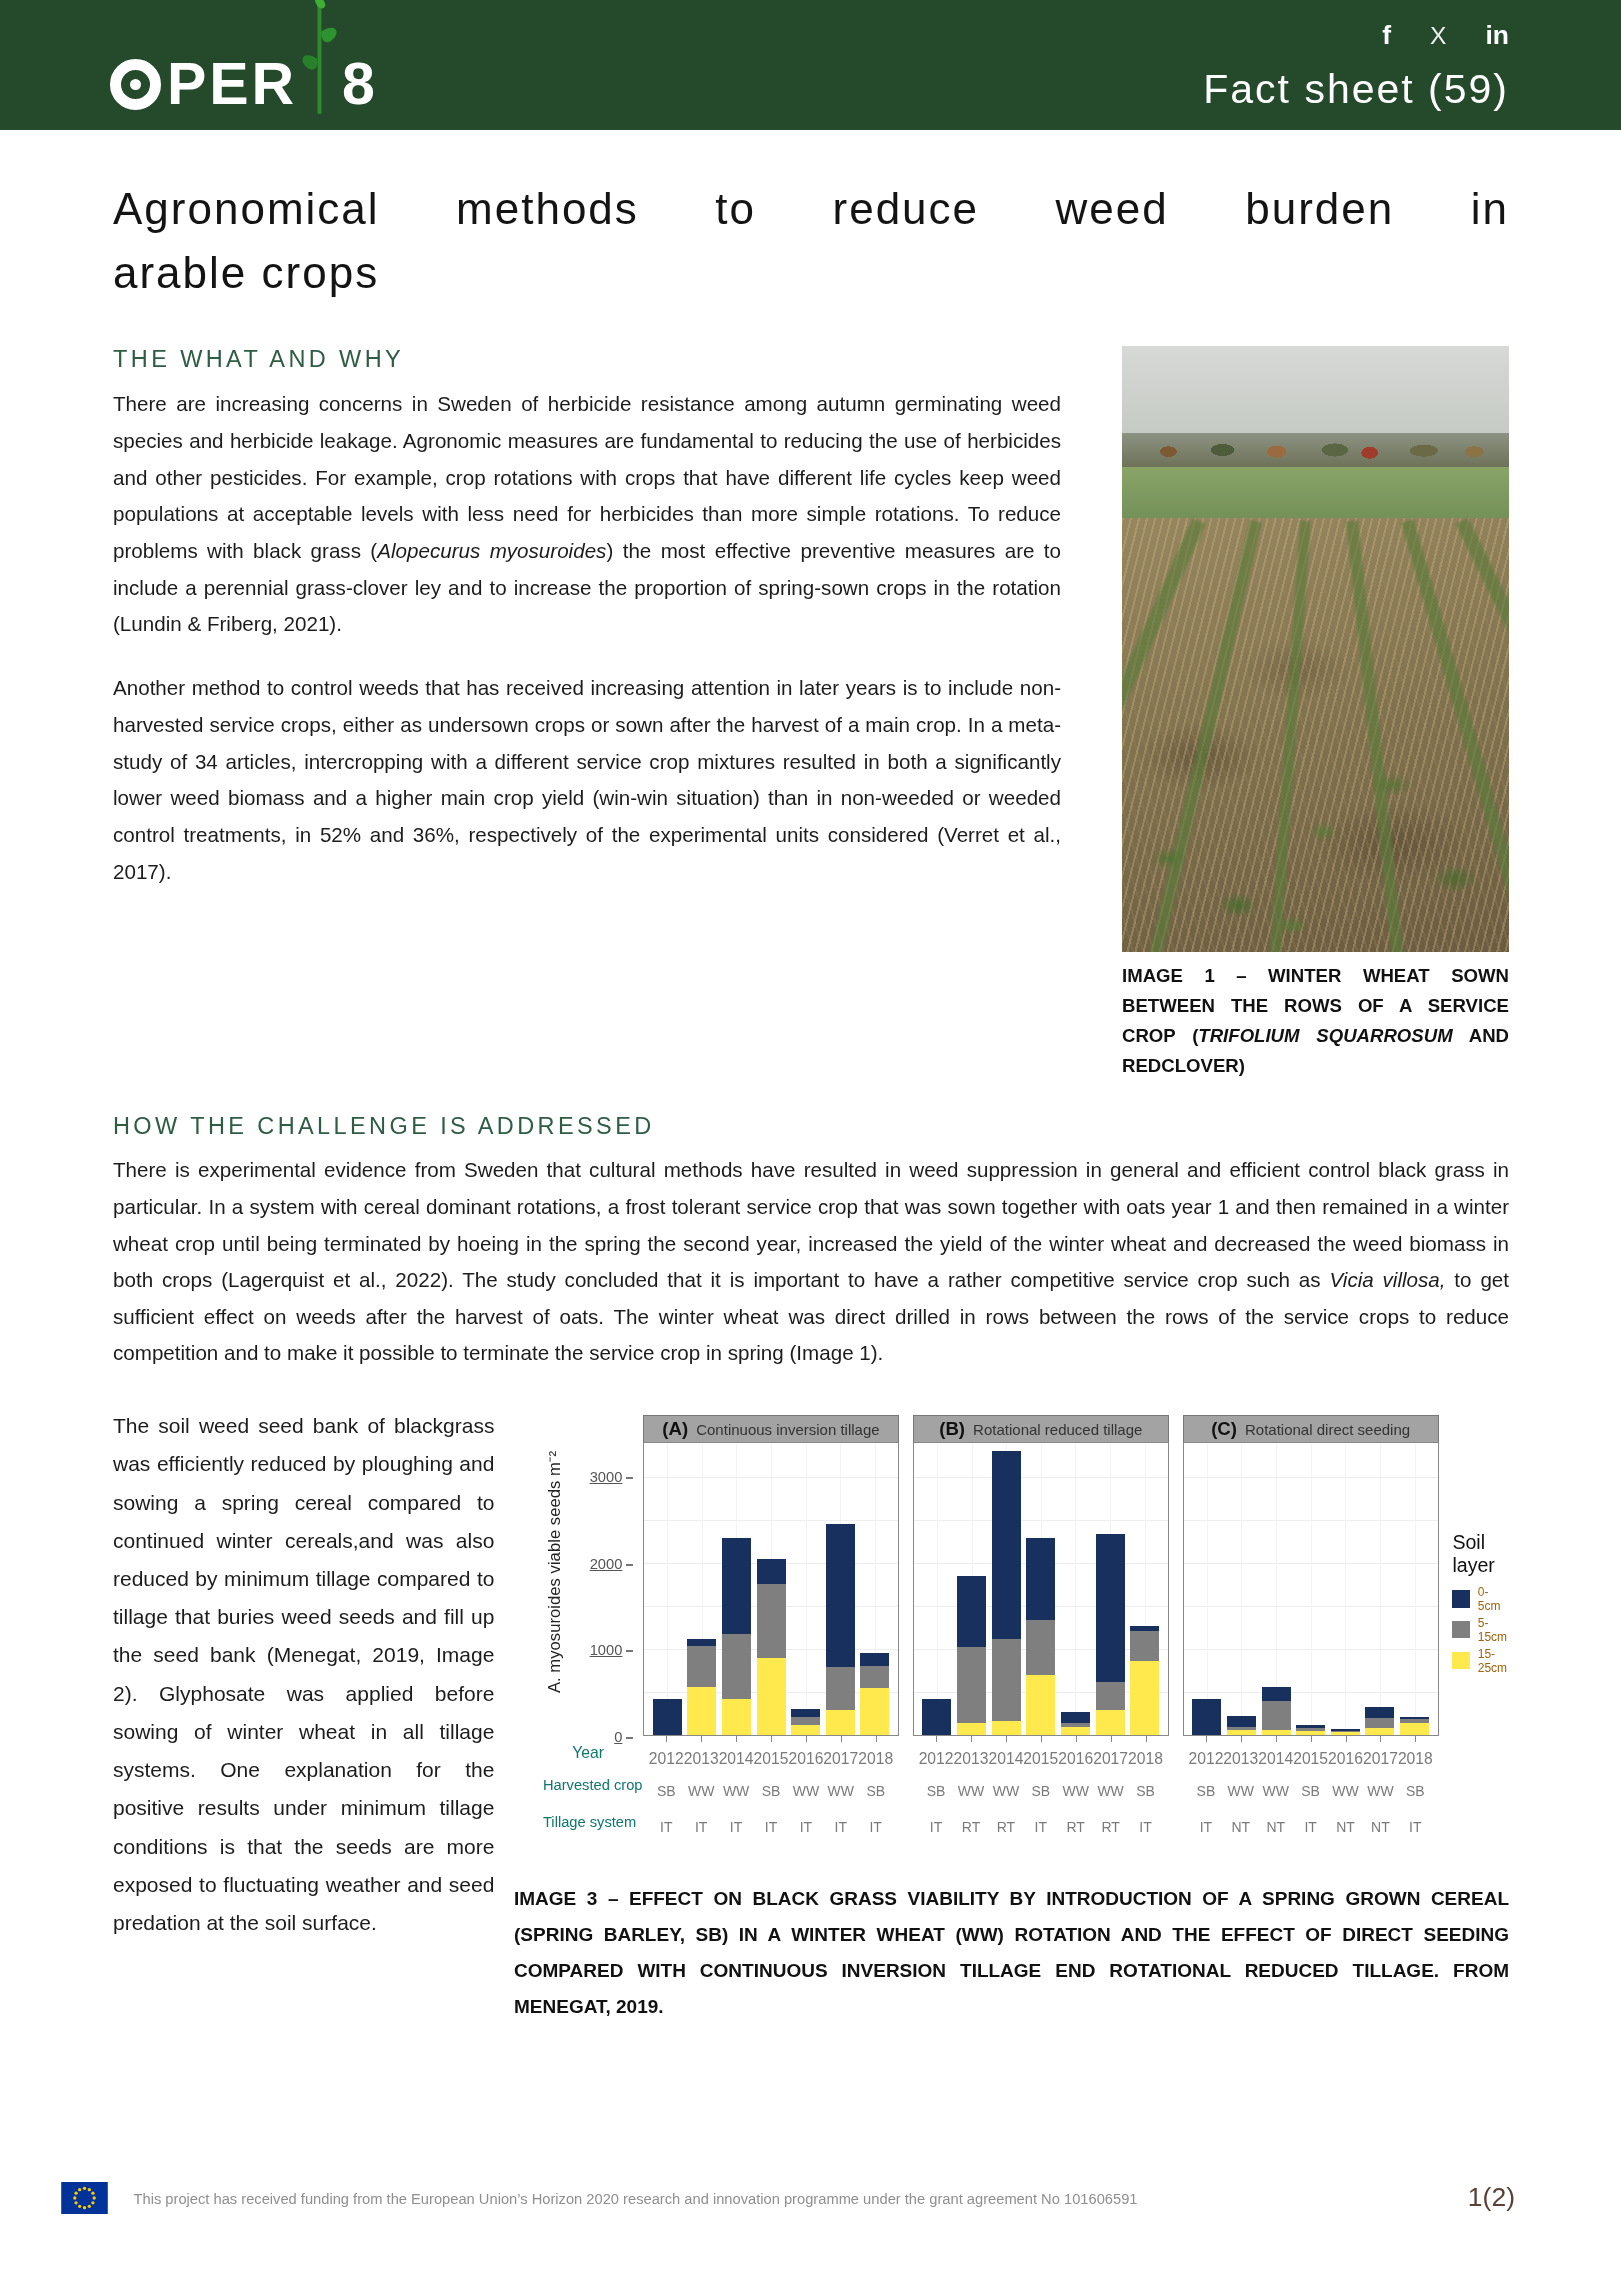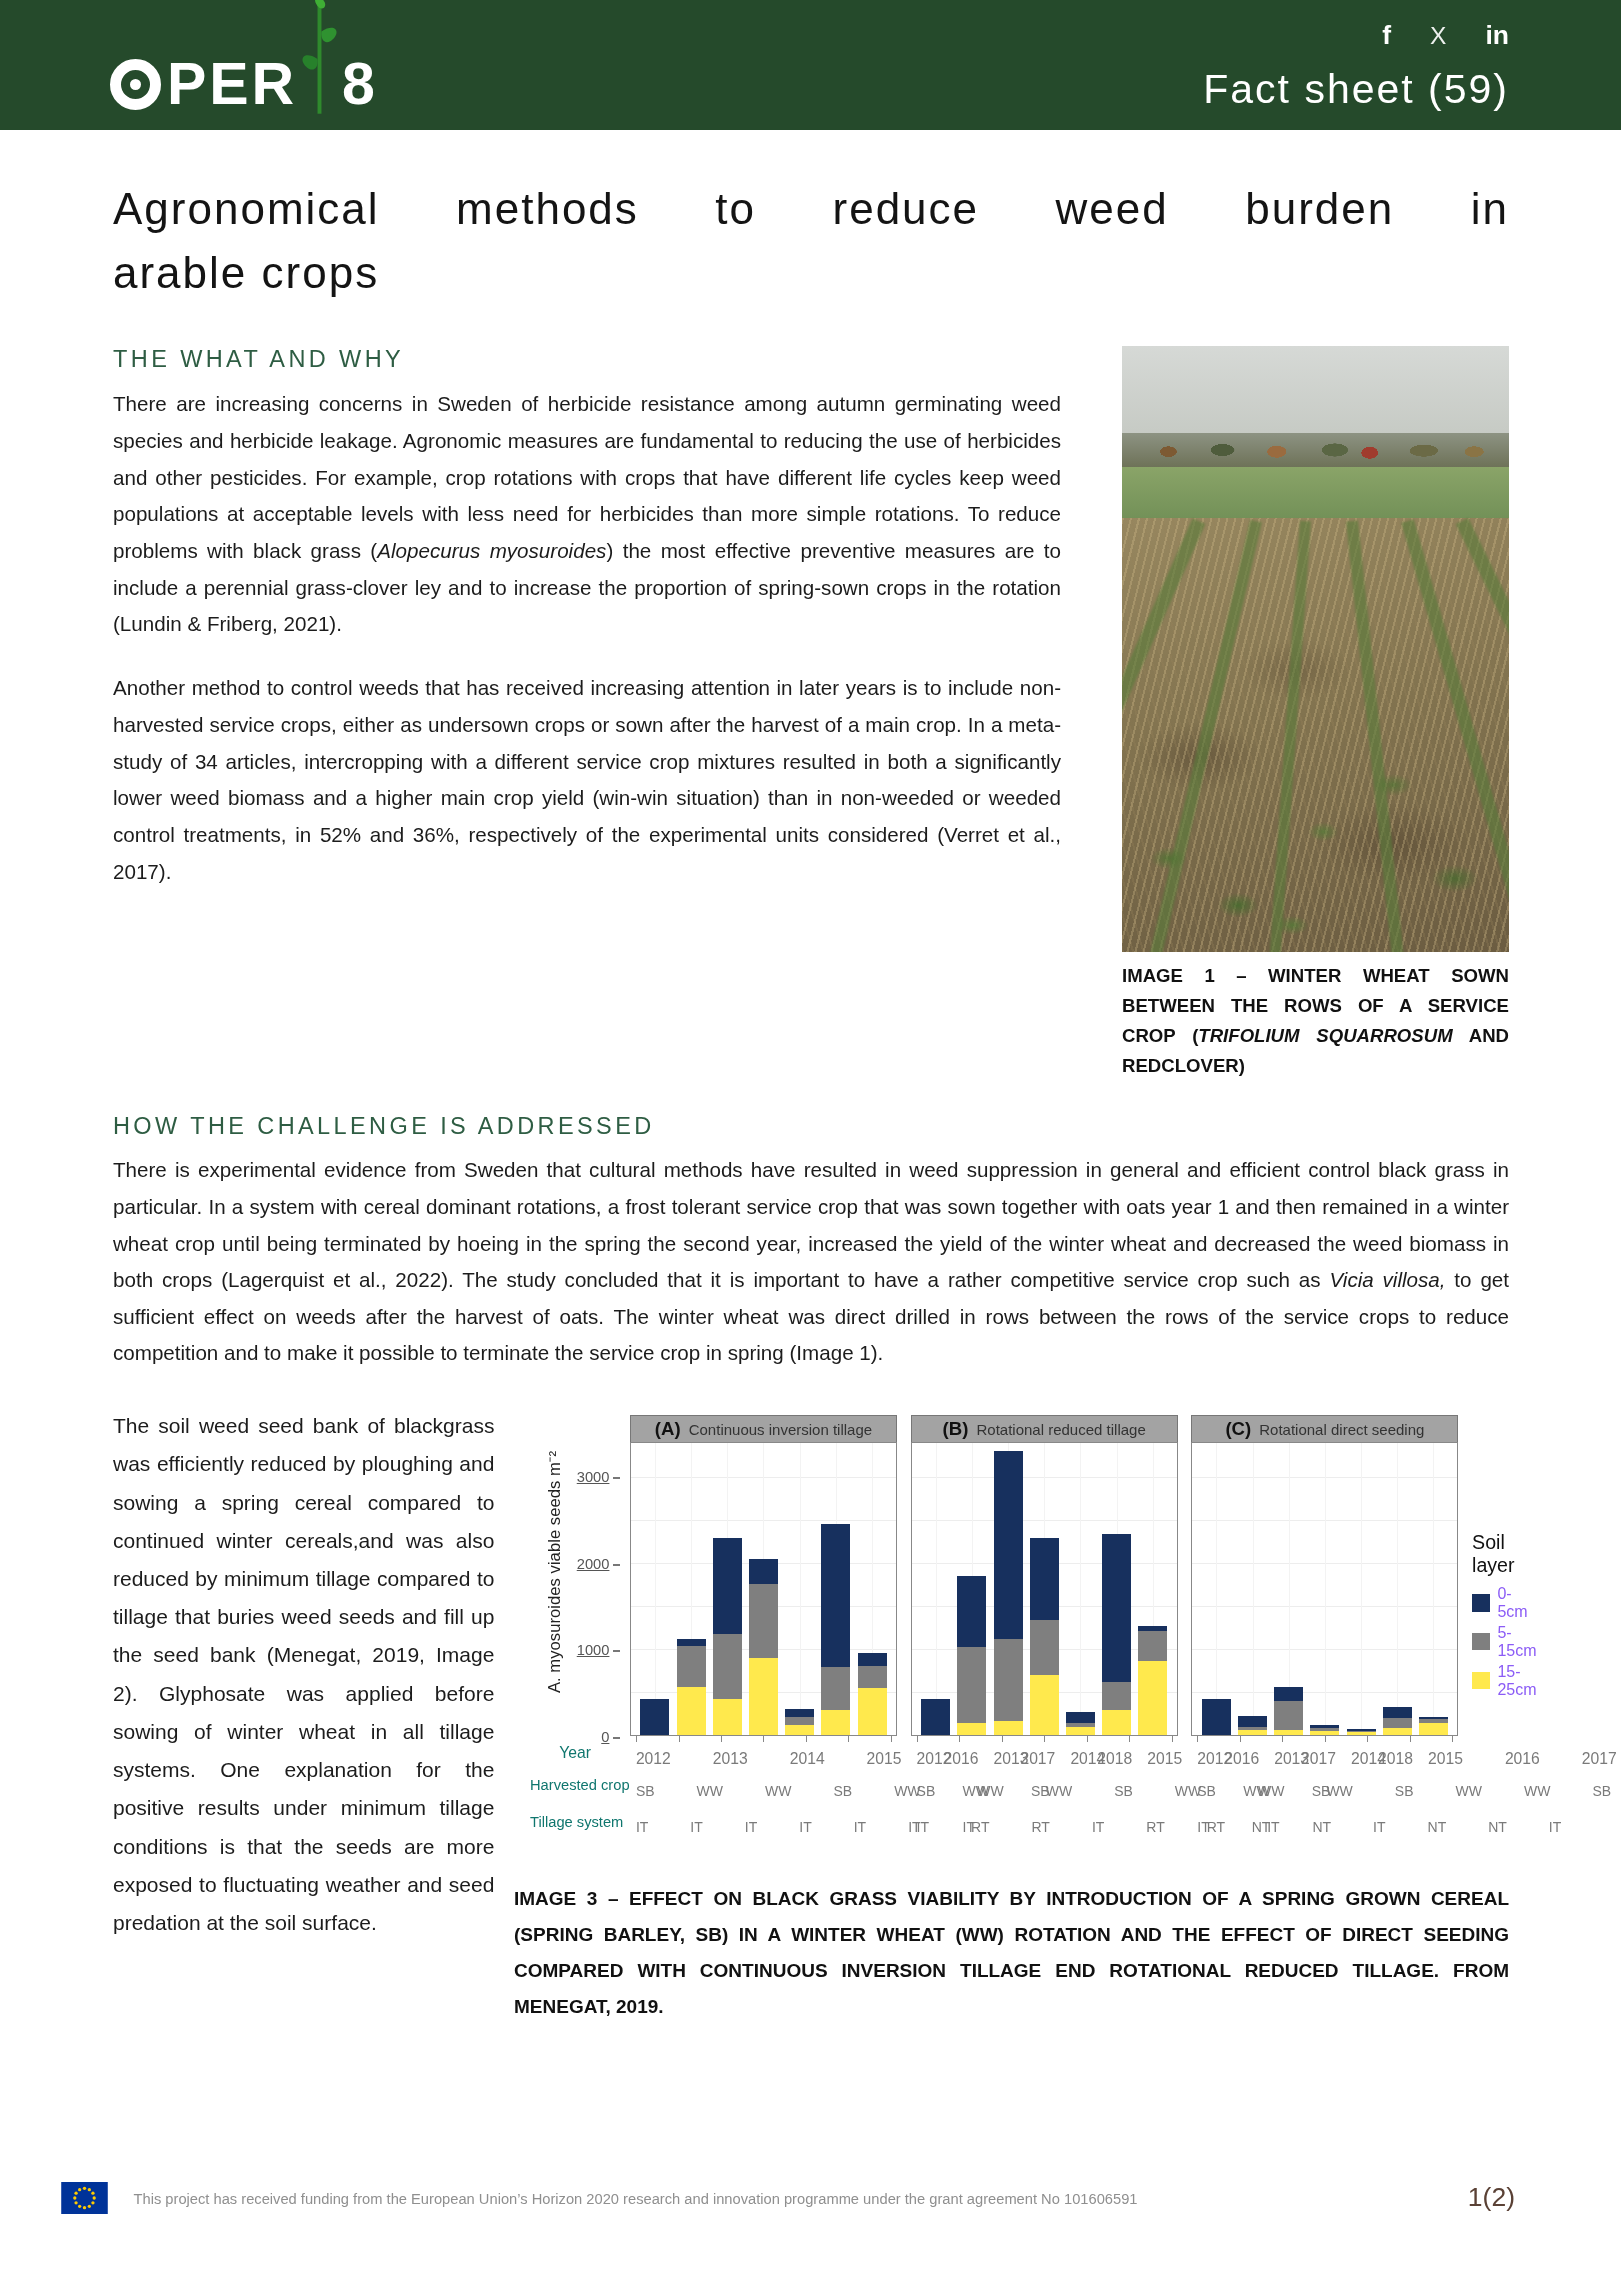--- a/index.html
+++ b/index.html
@@ -93,34 +93,34 @@
 
   .panel { width:267px; margin-right:13.7px; }
   .phead { height:27.4px; background:#a3a3a3; border:1px solid #777; border-bottom:none; text-align:center; font-size:15px; color:#333; line-height:26.5px; white-space:nowrap; overflow:hidden; }
   .phead b { font-size:18.6px; color:#111; margin-right:3.9px; }
   .plot { position:relative; height:294px; border:1px solid #888; background:#fff; display:flex; align-items:flex-end; padding:0 5.9px;
     background-image:repeating-linear-gradient(to top, transparent 0, transparent 42px, #ededed 42px, #ededed 43px); }
   .slot { flex:1; display:flex; justify-content:center; align-items:flex-end; position:relative; height:100%; }
   .slot::before { content:""; position:absolute; left:50%; top:0; bottom:0; width:1px; background:#f3f3f3; }
   .bar { width:29px; display:flex; flex-direction:column-reverse; position:relative; z-index:1; }
   .seg { width:100%; }
-  .prow { display:flex; padding:0 5.9px;gap:42px; }
+  .prow { display:flex; padding:0 5.9px; }
   .prow div { flex:1; text-align:center; color:#7a7a7a; }
   .ticksrow { height:7.8px; }
   .ticksrow div { position:relative; }
   .ticksrow div::after { content:""; position:absolute; left:50%; top:0; width:1px; height:5.9px; background:#888; }
   .yearrow div { font-size:15.7px; line-height:29px; height:33px; }
   .croprow div { font-size:14px; line-height:29px; height:39px; }
   .tillrow div { font-size:14px; line-height:23.5px; height:39px; }
 
   .legend { width:127px; padding-top:116px; }
   .leg-title { font-size:19.6px; color:#111; margin-bottom:7.8px; }
   .leg-item { display:flex; align-items:center; margin-bottom:2.9px; }
   .leg-sw { width:17.6px; height:17.6px; margin-right:7.8px; flex:0 0 17.6px; }
-  .leg-item span { font-size:16px; color:#8b5cf6; }
+  .leg-item span { font-size:12px; color:#a16207; }
 
   .caption2 { font-weight:700; color:#111; font-size:19px; line-height:1.9; text-align:justify; margin-top:25.5px; }
 
   
   .footer { position:absolute; left:61px; right:106px; top:2182px; display:flex; align-items:flex-start; }
   .euflag { flex:0 0 47px; margin-right:25.5px; }
   .funding { flex:1; color:#8f8f8f; font-size:14.7px; padding-top:8.8px; }
   .pageno { color:#5a4135; font-size:26.5px; padding-top:0; }
   i { font-style:italic; }
 </style>

